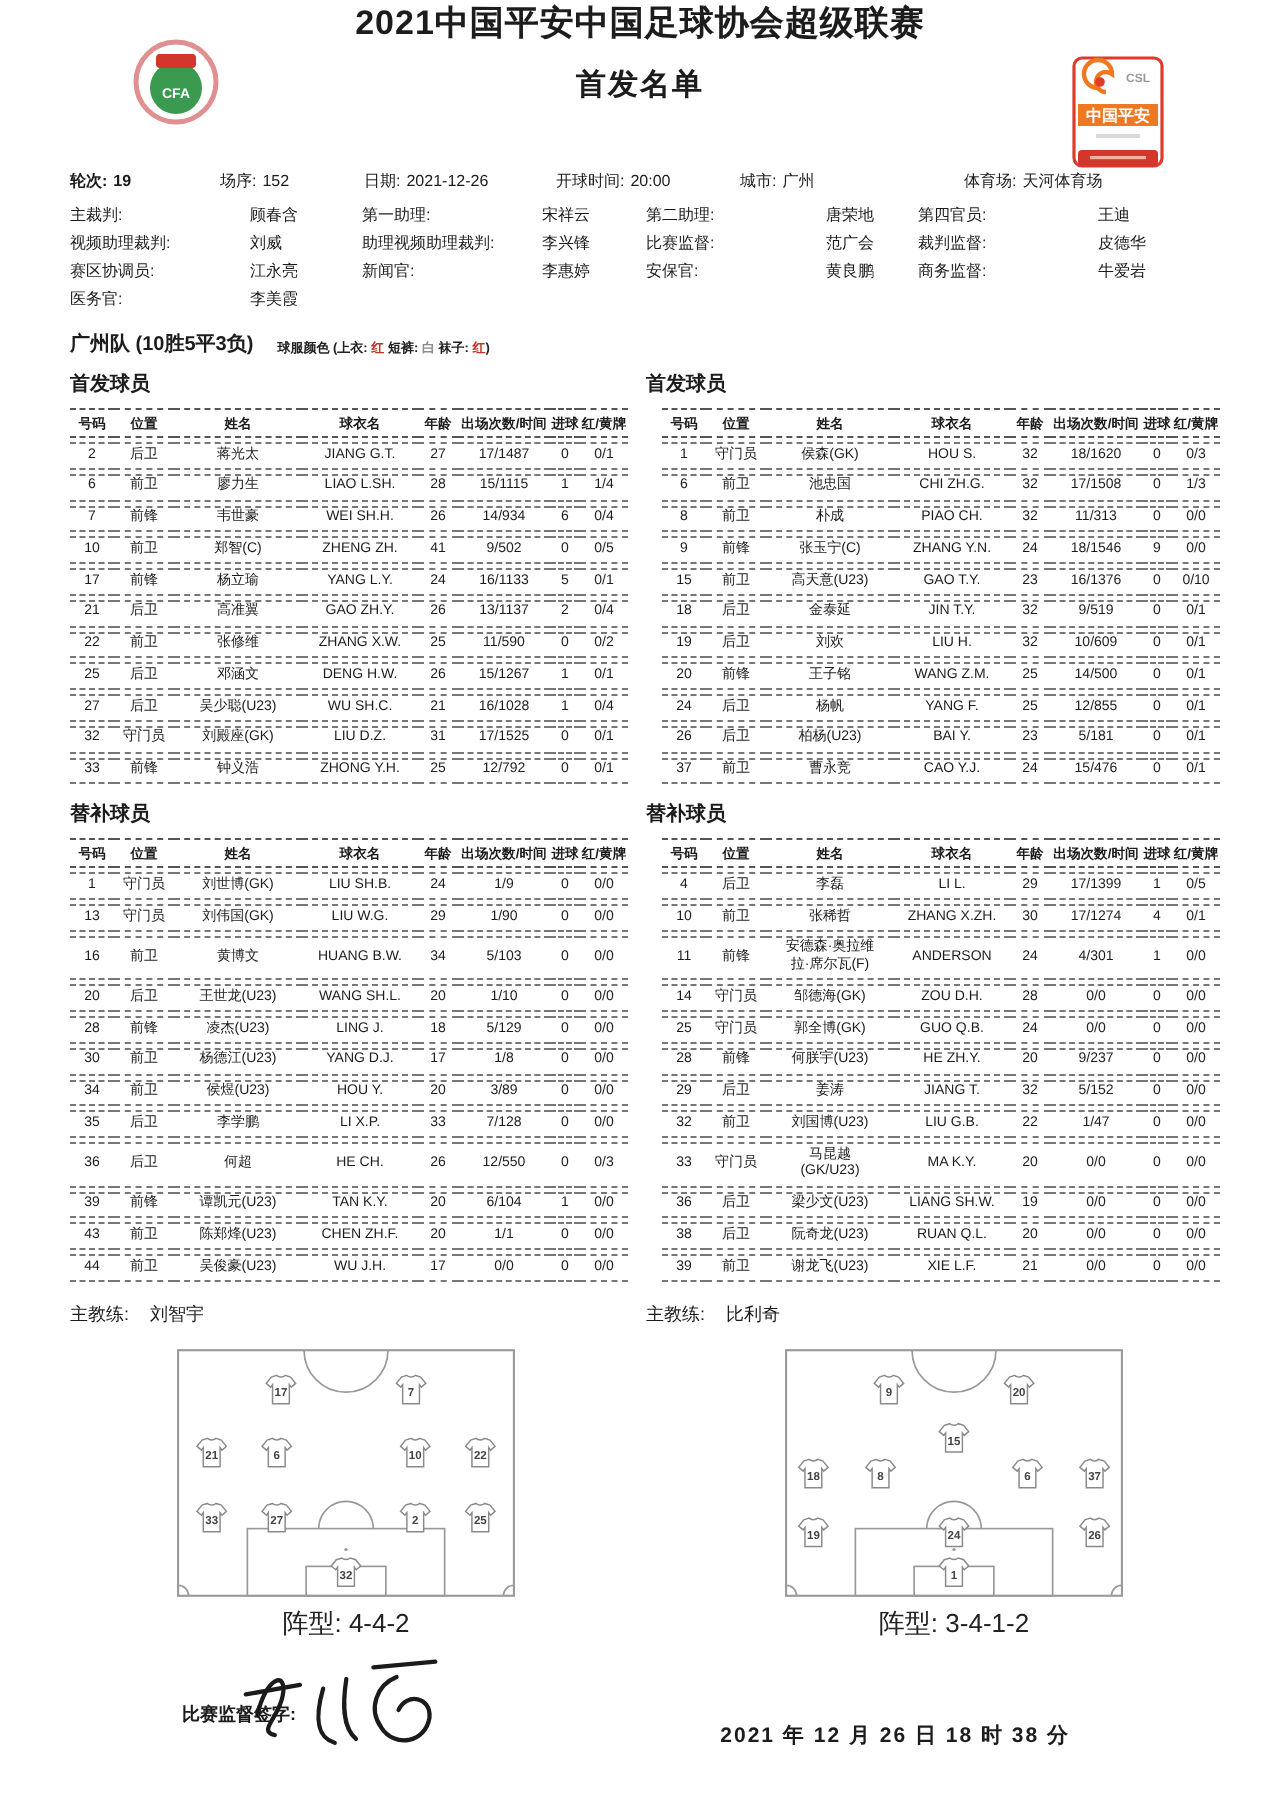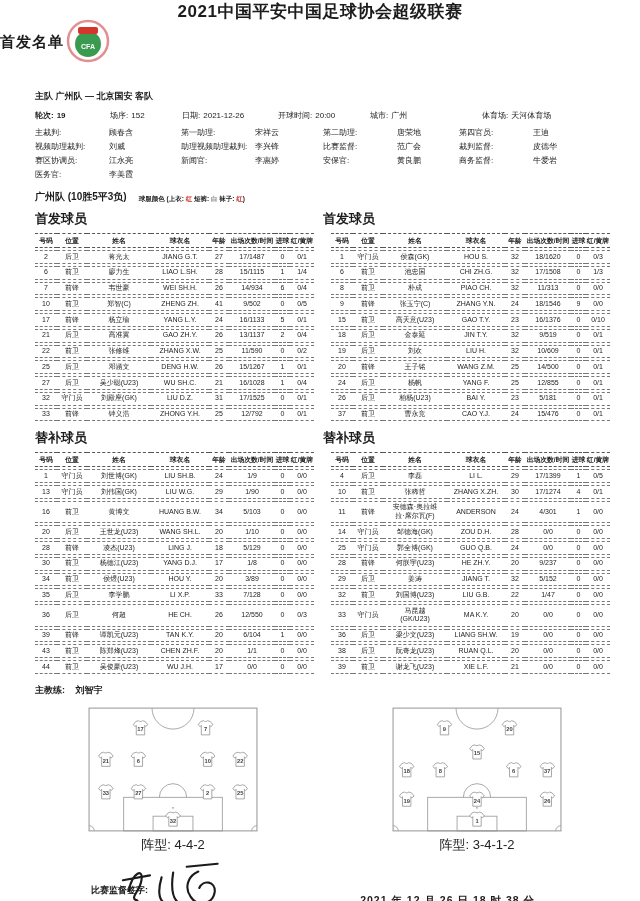--- a/index.html
+++ b/index.html
@@ -2,56 +2,56 @@
 <html><head>
 <meta charset="utf-8">
 <style>
   html,body{margin:0;padding:0;background:#ffffff;}
   body{width:640px;height:901px;font-family:"Liberation Sans","DejaVu Sans",sans-serif;color:#1c1c1c;position:relative;overflow:hidden;}
   .page{position:relative;width:640px;height:901px;background:#fff;}
 
   
   .hdr{position:relative;height:78px;}
   .title{ text-align:center;font-size:17px;font-weight:bold;letter-spacing:.5px;}
-  .subtitle{font-size:15px;font-weight:bold;margin-top:10px;letter-spacing:1px;}
+  .subtitle{text-align:center;font-size:15px;font-weight:bold;margin-top:10px;letter-spacing:1px;}
   .cfa-badge{position:absolute;left:66px;top:18px;}
   .csl-badge{position:absolute;right:58px;top:28px;}
 
   
   .matchup{margin:12px 35px 0;font-size:9px;font-weight:bold;}
   .info-row{display:flex;margin:7px 35px 0;font-size:8px;}
   .info-item{white-space:nowrap;}
   .info-item .lab{margin-right:3px;}
   .officials{display:grid;grid-template-columns:146px 142px 136px auto;margin:6px 35px 0;font-size:8px;row-gap:3px;}
-  .off-cell{display:flex;}
+  .off-cell{display:flex;gap:16px;}
   .off-lbl{width:74px;flex-shrink:0;}
 
   
   .team-strip{display:grid;grid-template-columns:288px auto;margin:10px 35px 0;}
   .team-cell{display:flex;align-items:flex-end;}
   .team-name{font-size:10px;font-weight:bold;white-space:nowrap;}
   .kit-note{font-size:6.5px;font-weight:bold;margin-left:12px;white-space:nowrap;color:#222;}
 
   
   .tables{margin:6px 30px 0 35px;}
-  .tlabels{display:grid;grid-template-columns:288px auto;font-size:13px;font-weight:bold;margin:6px 0 3px;}
+  .tlabels{display:grid;grid-template-columns:288px auto;font-size:10px;font-weight:bold;margin:6px 0 3px;}
   table.ptable{border-collapse:separate;border-spacing:0 2px;width:575px;table-layout:fixed;font-size:7px;}
   table.ptable th{font-weight:bold;font-size:6.8px;padding:1.5px 0;border-top:1px dashed #555;border-bottom:1px dashed #555;white-space:nowrap;overflow:hidden;}
   table.ptable td{padding:1.5px 0;text-align:center;border-top:1px dashed #777;border-bottom:1px dashed #777;white-space:pre-line;overflow:hidden;line-height:1.25;}
   table.ptable .gap{border:none;width:17px;}
   table.ptable .c0{width:22px;}  
   table.ptable .c1{width:30px;}  
   table.ptable .c2{width:64px;}  
   table.ptable .c3{width:58px;}  
   table.ptable .c4{width:20px;}  
   table.ptable .c5{width:46px;}  
   table.ptable .c6{width:15px;}  
   table.ptable .c7{width:24px;}  
 
-  .coach-row{display:grid;grid-template-columns:288px auto;margin:8px 35px 0;font-size:9px;font-weight:bold;}
+  .coach-row{display:grid;grid-template-columns:288px auto;margin:8px 35px 0;font-size:9px;font-weight:normal;}
   .coach-cell .cv{margin-left:8px;}
 
   
   .pitch-row{display:flex;justify-content:space-between;margin:10px 78px 0 88px;}
   .pitch-block{text-align:center;}
   .pitch-svg{display:block;}
   .formation-lab{font-size:13px;margin-top:4px;color:#222;}
 
   
   .sig-row{position:relative;margin:4px 35px 0;height:58px;}
@@ -68,23 +68,35 @@
     <div class="cfa-badge">
       <svg width="44" height="48" viewBox="0 0 44 48">
         <circle cx="22" cy="23" r="20" fill="#ffffff" stroke="#e09090" stroke-width="2.5"></circle>
         <circle cx="22" cy="26" r="13" fill="#3a9a50"></circle>
         <rect x="12" y="9" width="20" height="7" rx="2" fill="#d3362b"></rect>
         <text x="22" y="31" text-anchor="middle" font-size="7" font-weight="bold" fill="#ffffff">CFA</text>
       </svg>
     </div>
     <div class="title">2021中国平安中国足球协会超级联赛</div>
     <div class="subtitle">首发名单</div>
+    <div class="csl-badge">
+      <svg width="46" height="56" viewBox="0 0 46 56">
+        <rect x="1" y="1" width="44" height="54" rx="4" fill="#ffffff" stroke="#e03a2a" stroke-width="1.6"></rect>
+        <path d="M13,16 a7,7 0 1 1 7,-7 a5,5 0 1 0 -3,9" fill="none" stroke="#f07820" stroke-width="2.2"></path>
+        <circle cx="14" cy="13" r="2.4" fill="#e03a2a"></circle>
+        <text x="33" y="13" text-anchor="middle" font-size="6" fill="#9a9a9a" font-weight="bold">CSL</text>
+        <rect x="3" y="24" width="40" height="11" fill="#f07820"></rect>
+        <text x="23" y="32.5" text-anchor="middle" font-size="8" font-weight="bold" fill="#ffffff">中国平安</text>
+        <rect x="12" y="39" width="22" height="2" fill="#d8d8d8"></rect>
+        <rect x="3" y="47" width="40" height="8" rx="2" fill="#d3362b"></rect>
+        <rect x="9" y="50" width="28" height="1.6" fill="#f3b0a8"></rect>
+      </svg>
+    </div>
   </div>
 
-  <div class="matchup">主队 广州队 — 北京国安 客队</div>
   <div class="info-row" id="info-row">
       <div class="info-item" style="width: 75px; font-weight: bold;"><span class="lab">轮次:</span><span class="val">19</span></div>
       <div class="info-item" style="width: 72px;"><span class="lab">场序:</span><span class="val">152</span></div>
       <div class="info-item" style="width: 96px;"><span class="lab">日期:</span><span class="val">2021-12-26</span></div>
       <div class="info-item" style="width: 92px;"><span class="lab">开球时间:</span><span class="val">20:00</span></div>
       <div class="info-item" style="width: 112px;"><span class="lab">城市:</span><span class="val">广州</span></div>
       <div class="info-item"><span class="lab">体育场:</span><span class="val">天河体育场</span></div>
     </div>
   <div class="officials" id="officials">
       <div class="off-cell">
@@ -646,20 +658,24 @@
           </tr>
         </tbody>
       </table>
   </div>
 
   <div class="coach-row">
     <div class="coach-cell">
       <span>主教练:</span>
       <span class="cv">刘智宇</span>
     </div>
+    <div class="coach-cell">
+      <span>主教练:</span>
+      <span class="cv">比利奇</span>
+    </div>
   </div>
 
   <div class="pitch-row">
     <div class="pitch-block">
       <svg class="pitch-svg" width="170" height="125" viewBox="0 0 162 119">
         <rect x="1" y="1" width="160" height="117" fill="none" stroke="#999" stroke-width="1"></rect>
         <path d="M 61,1 A 20,20 0 0 0 101,1" fill="none" stroke="#999" stroke-width="0.8"></path>
         <rect x="34" y="86" width="94" height="32" fill="none" stroke="#999" stroke-width="0.8"></rect>
         <path d="M 68,86 A 13,13 0 0 1 94,86" fill="none" stroke="#999" stroke-width="0.8"></path>
         <rect x="62" y="104" width="38" height="14" fill="none" stroke="#999" stroke-width="0.8"></rect>

